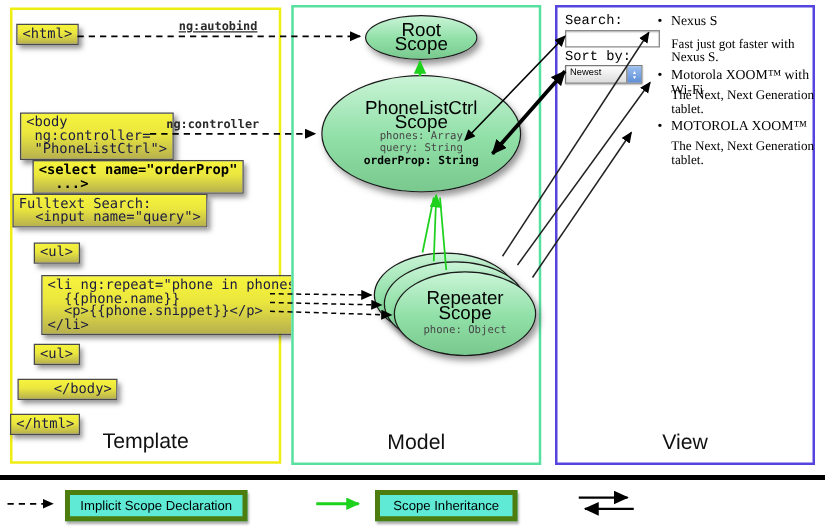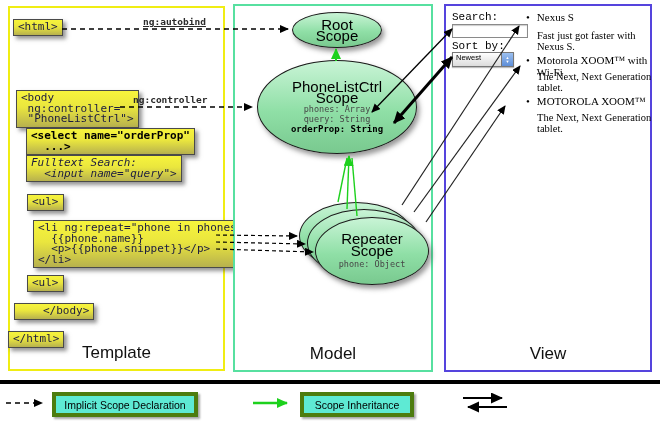--- a/index.html
+++ b/index.html
@@ -60,21 +60,21 @@
   <div class="panel" id="panel-template">
     <div class="panel-title">Template</div>
   </div>
 
   <div class="code-box" style="left:13px;top:19px;">&lt;html&gt;</div>
   <div class="code-box" style="left:16px;top:90px;">&lt;body
  ng:controller=
  "PhoneListCtrl"&gt;</div>
   <div class="code-box bold" style="left:26px;top:128px;">&lt;select name="orderProp"
   ...&gt;</div>
-  <div class="code-box" style="left:26px;top:155px;font-style:italic;">Fulltext Search:
+  <div class="code-box" style="left:10px;top:155px;">Fulltext Search:
   &lt;input name="query"&gt;</div>
   <div class="code-box" style="left:27px;top:194px;">&lt;ul&gt;</div>
   <div class="code-box" style="left:33px;top:220px;">&lt;li ng:repeat="phone in phones"&gt;
   {{phone.name}}
   &lt;p&gt;{{phone.snippet}}&lt;/p&gt;
 &lt;/li&gt;</div>
   <div class="code-box" style="left:27px;top:275px;">&lt;ul&gt;</div>
   <div class="code-box" style="left:14px;top:303px;padding-left:28px;">&lt;/body&gt;</div>
   <div class="code-box" style="left:8px;top:331px;">&lt;/html&gt;</div>
 

